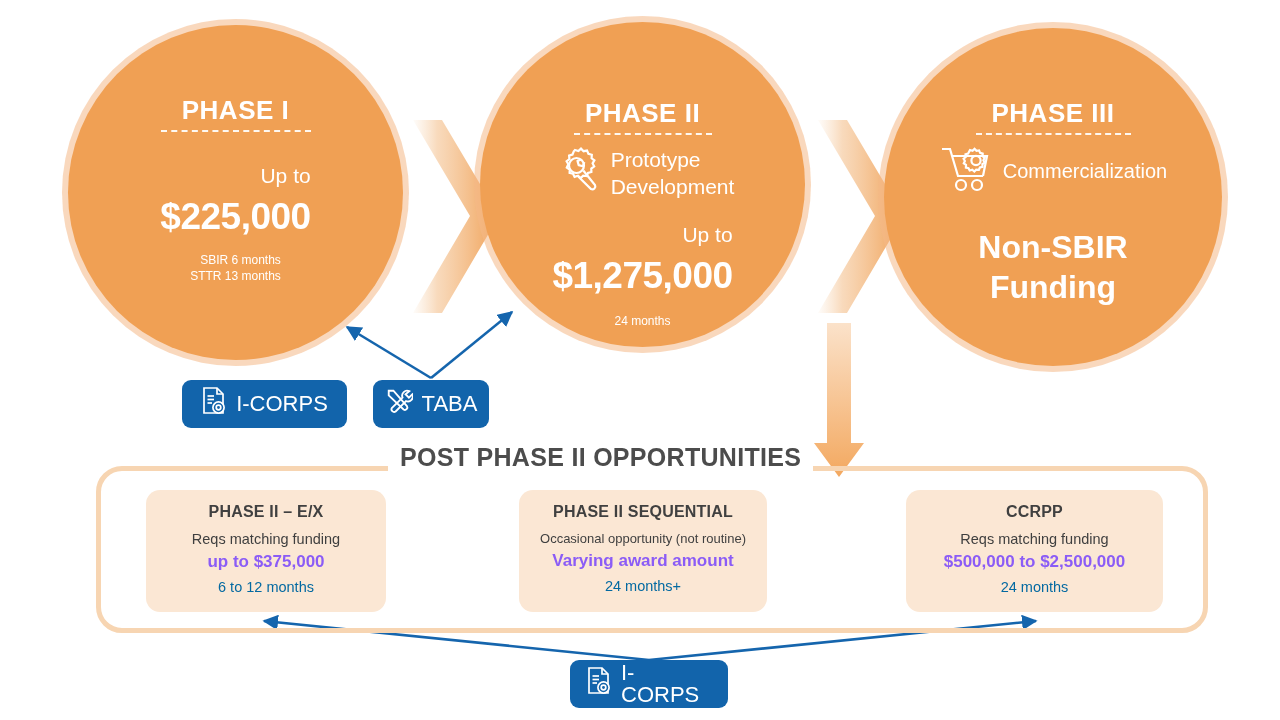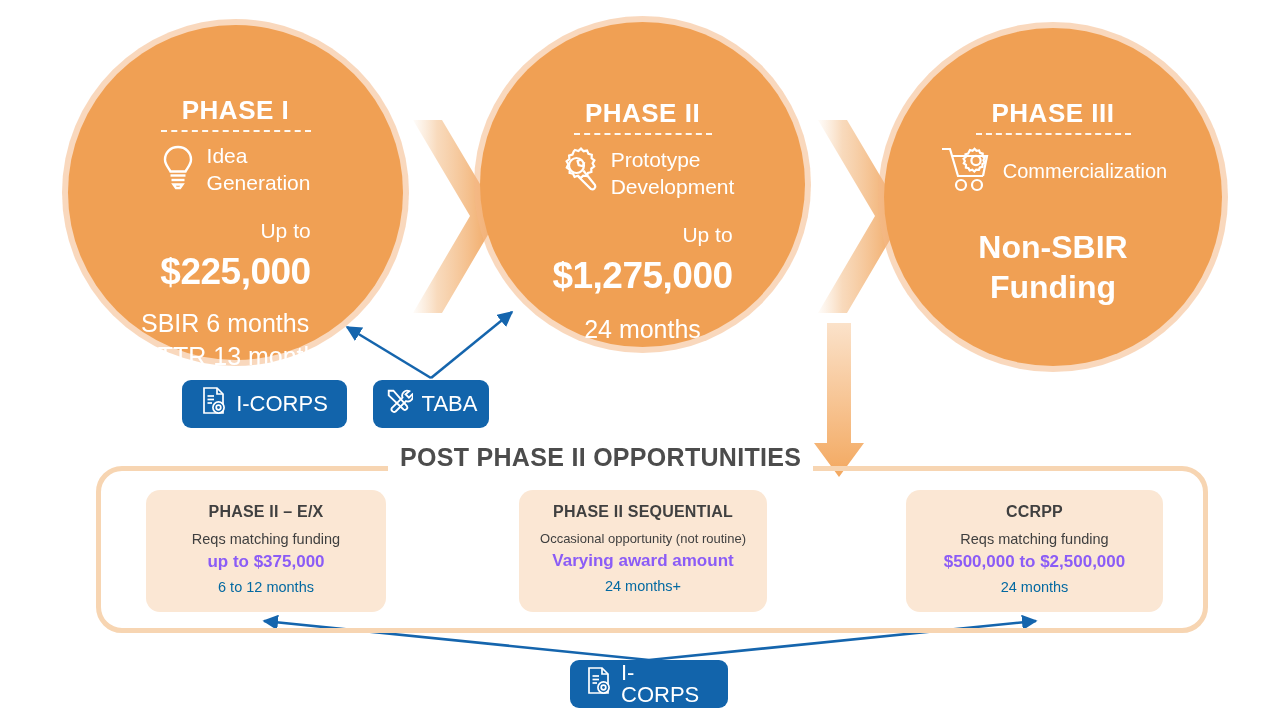--- a/index.html
+++ b/index.html
@@ -44,21 +44,21 @@
   .c-iconlabel{
     font-size:21px;line-height:1.3;font-weight:normal;
     text-align:left;
     white-space:pre-line;
   }
   .c-amountrow{
     display:flex;align-items:flex-end;justify-content:center;gap:8px;flex-direction:column;
   }
   .c-upto{font-size:21px;font-weight:normal;}
   .c-amount{font-size:37px;font-weight:bold;letter-spacing:-0.5px;}
-  .c-dur{font-size:25px;line-height:1.35;text-align:left;white-space:pre-line;}
+  .c-dur{font-size:12px;line-height:1.35;text-align:right;white-space:pre-line;}
   .c-big{font-size:32px;font-weight:bold;line-height:1.25;text-align:center;white-space:pre-line;}
 
   
   #phase1{left:68px;top:25px;width:335px;height:335px;padding-top:72px;}
   #phase1 .c-rule{width:150px;}
   
   #phase2{left:480px;top:22px;width:325px;height:325px;padding-top:78px;}
   #phase2 .c-rule{width:138px;}
   
   #phase3{left:884px;top:28px;width:338px;height:338px;padding-top:72px;}
@@ -149,32 +149,20 @@
 
     <g stroke="#1565AD" stroke-width="2.6" fill="none">
       <line x1="649" y1="660" x2="264" y2="621" marker-end="url(#bArrow)"></line>
       <line x1="649" y1="660" x2="1036" y2="621" marker-end="url(#bArrow)"></line>
     </g>
   </svg>
 
   <div class="circle" id="phase1">
     <div class="c-title">PHASE I</div>
     <div class="c-rule"></div>
-    <div class="c-iconrow">
-      <span>
-        <svg width="34" height="46" viewBox="0 0 34 46" fill="none" stroke="#ffffff" stroke-width="2.4">
-          <path d="M17 3 C 9 3 4 9 4 15.5 C 4 21 8 24 9.5 27.5 L 24.5 27.5 C 26 24 30 21 30 15.5 C 30 9 25 3 17 3 Z"></path>
-          <line x1="9.5" y1="31.5" x2="24.5" y2="31.5"></line>
-          <line x1="10.5" y1="36" x2="23.5" y2="36"></line>
-          <path d="M12.5 40.5 L 21.5 40.5 L 19 44 L 15 44 Z"></path>
-        </svg>
-      </span>
-      <div class="c-iconlabel">Idea
-Generation</div>
-    </div>
     <div class="c-amountrow" style="margin-top:22px;">
       <span class="c-upto">Up to</span>
       <span class="c-amount">$225,000</span>
     </div>
     <div class="c-dur" style="margin-top:14px;">SBIR 6 months
 STTR 13 months</div>
   </div>
 
   <div class="circle" id="phase2">
     <div class="c-title">PHASE II</div>

